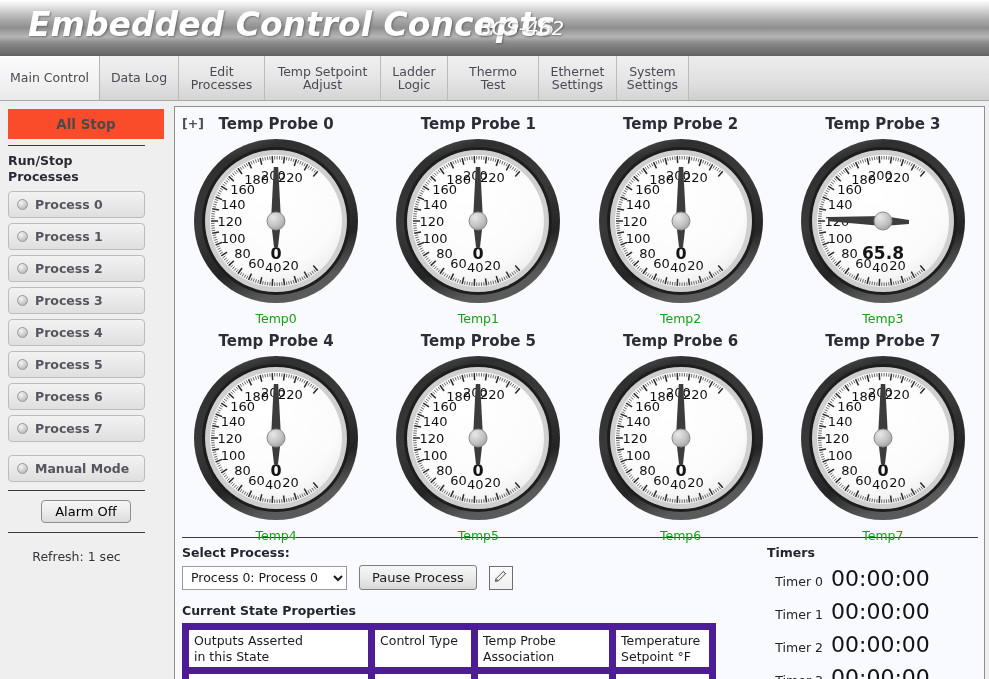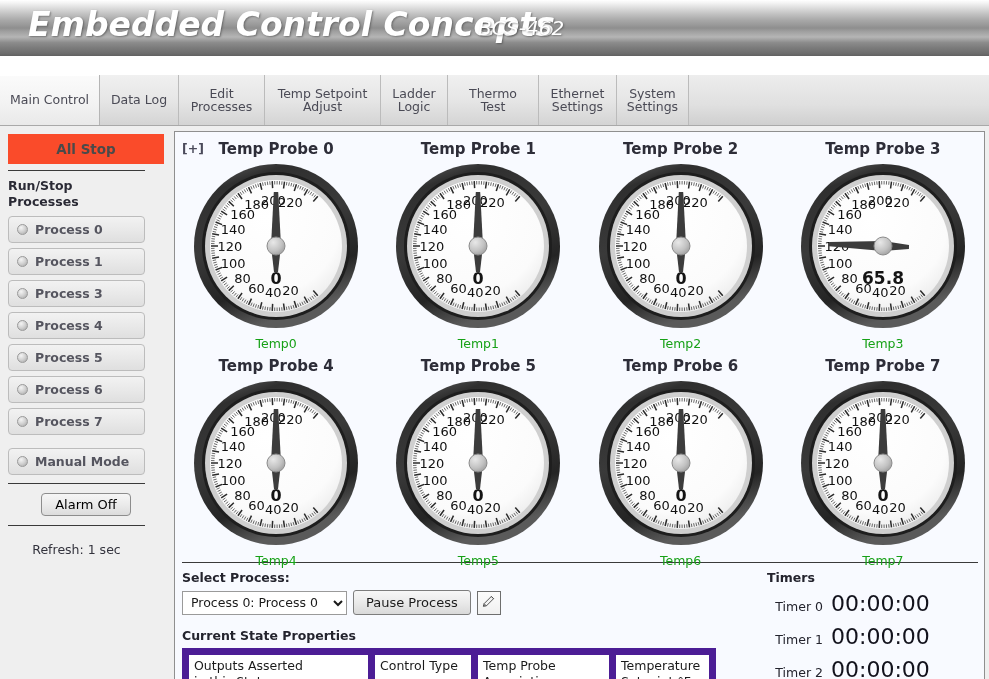--- a/index.html
+++ b/index.html
@@ -42,26 +42,25 @@
     font-style: italic;
     font-weight: normal;
     color: #ffffff;
     text-shadow: 1px 1px 2px rgba(60,60,60,0.5);
     white-space: nowrap;
   }
 
   
   .tabbar {
     position: relative;
-    width: 989px; height: 51px;
+    width: 989px; height: 45px;
     background: linear-gradient(to bottom, #ededed 0%, #e3e3e3 45%, #d2d2d2 100%);
     border-bottom: 1px solid #a9a9a9;
     display: flex;
     align-items: stretch;
-    margin-top: 19px;
   }
   .tab {
     display: flex;
     align-items: center;
     justify-content: center;
     text-align: center;
     padding: 0 9px;
     font-size: 12.5px;
     color: #4a4a55;
     line-height: 1.05;
@@ -250,21 +249,21 @@
   }
   .sec-label {
     font-size: 12.5px;
     font-weight: bold;
     color: #24242e;
     margin-bottom: 5px;
   }
   .ctl-row {
     display: flex;
     align-items: center;
-    gap: 6px;
+    gap: 12px;
     margin-bottom: 13px;
   }
   .proc-select {
     width: 165px; height: 24px;
     font-size: 12.5px;
     font-family: "DejaVu Sans", sans-serif;
     color: #1a1a1a;
     background: #ffffff;
     border: 1px solid #9a9a9a;
     padding: 0 2px 0 4px;
@@ -371,20 +370,24 @@
     <div class="sb-divider"></div>
     <div class="sb-heading">Run/Stop Processes</div>
 
     <div class="proc-btn">
       <span class="led"></span>
       <span class="proc-label">Process 0</span>
     </div>
     <div class="proc-btn">
       <span class="led"></span>
       <span class="proc-label">Process 1</span>
+    </div>
+    <div class="proc-btn">
+      <span class="led"></span>
+      <span class="proc-label">Process 2</span>
     </div>
     <div class="proc-btn">
       <span class="led"></span>
       <span class="proc-label">Process 3</span>
     </div>
     <div class="proc-btn">
       <span class="led"></span>
       <span class="proc-label">Process 4</span>
     </div>
     <div class="proc-btn">

